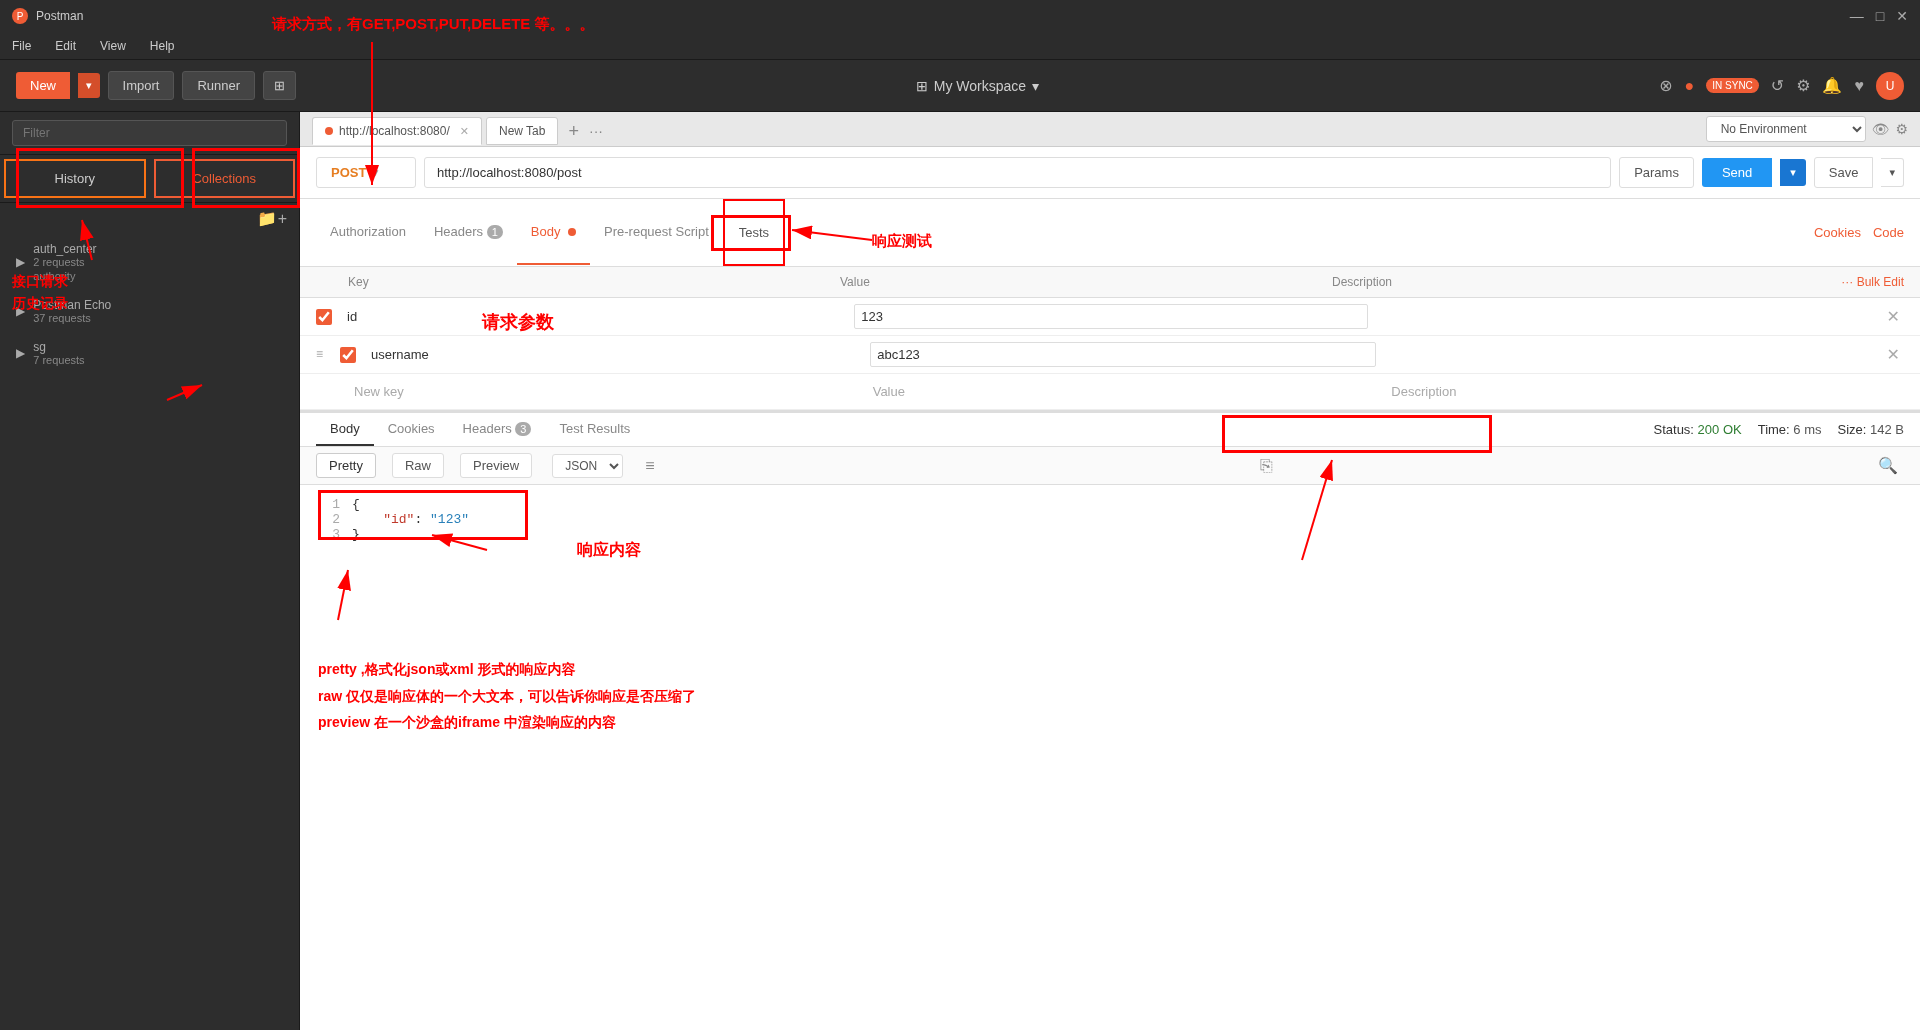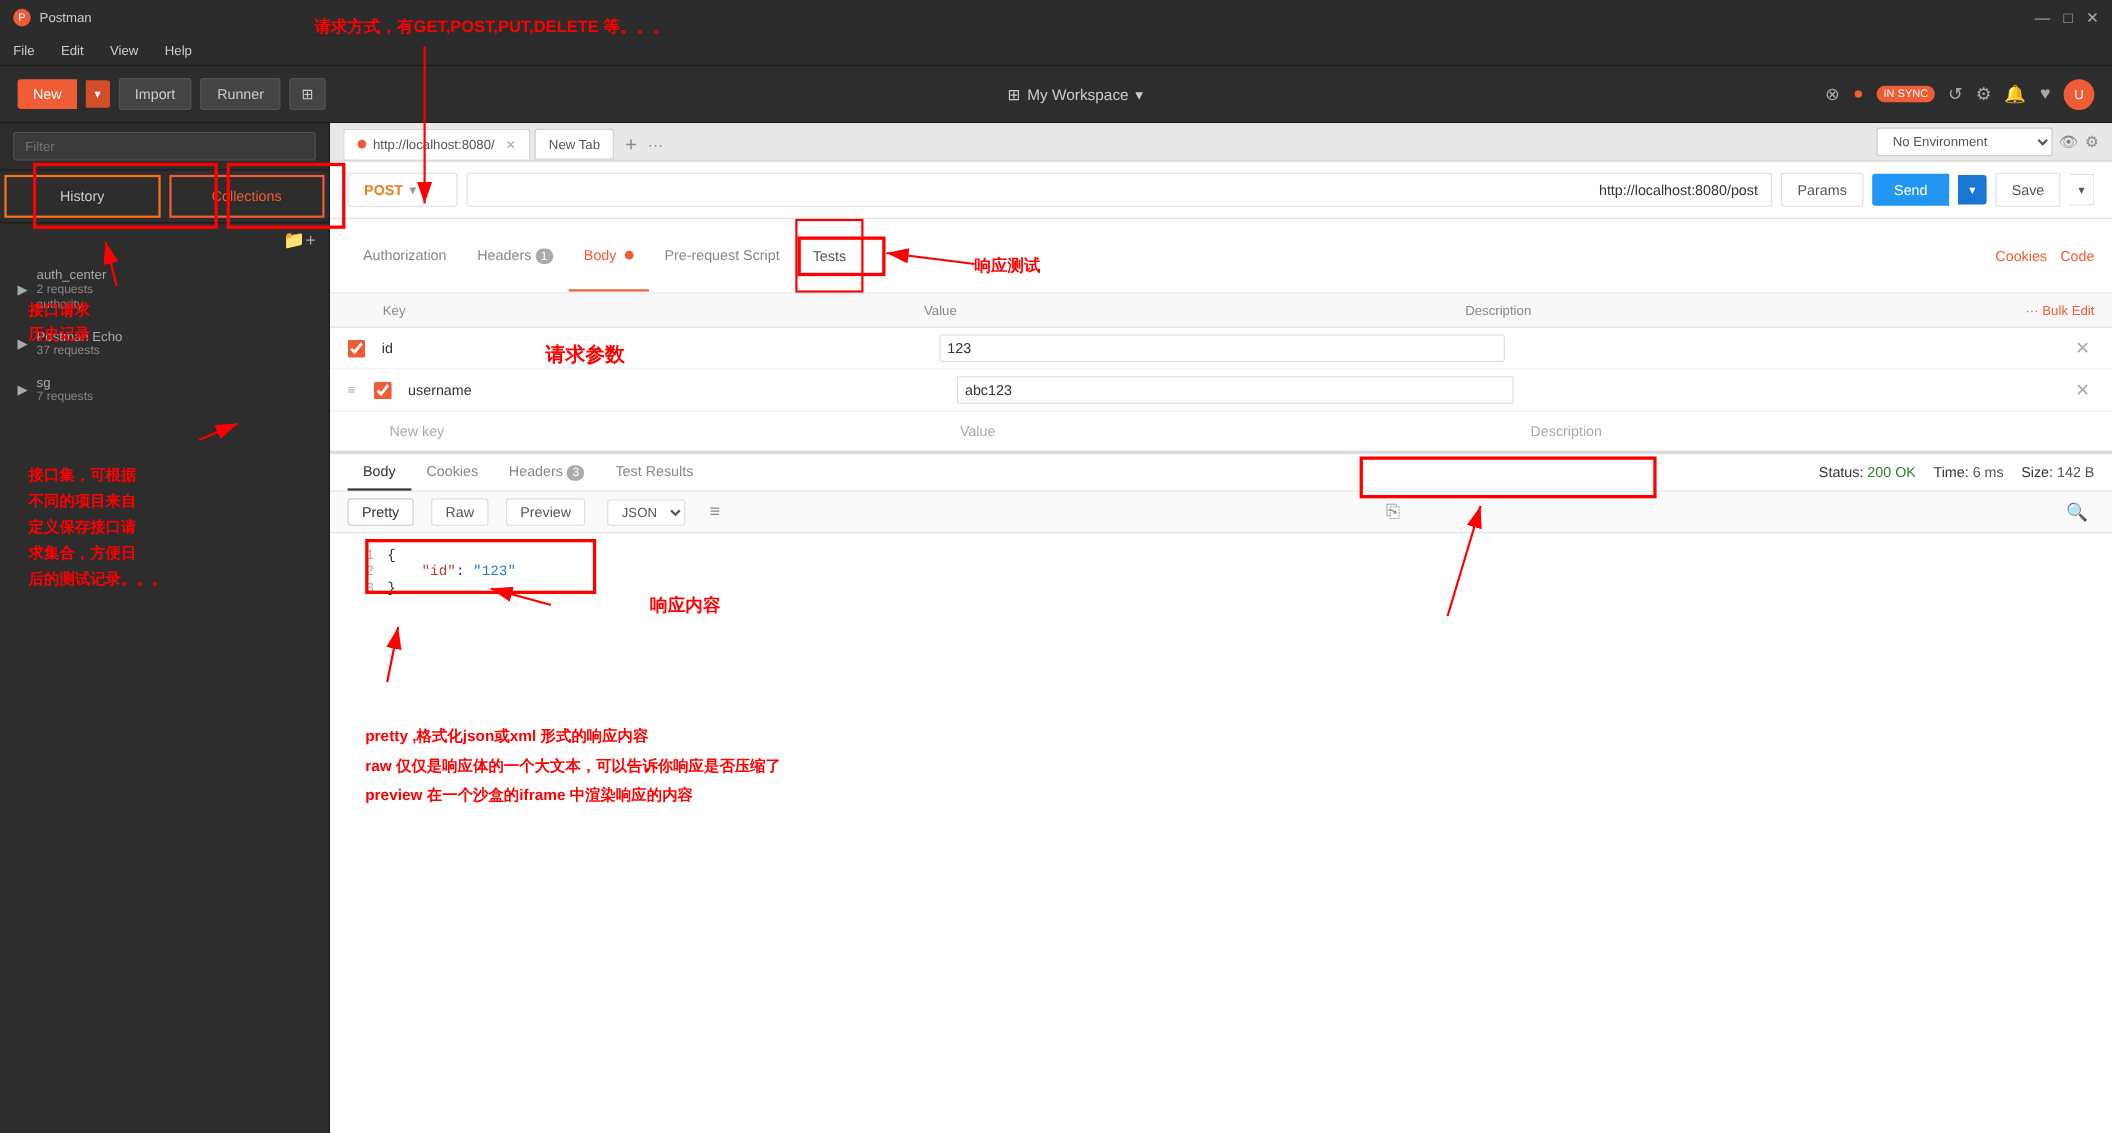--- a/index.html
+++ b/index.html
@@ -51,21 +51,21 @@
     .tab-item.active { background: #fff; border-bottom-color: #fff; }
     .tab-dot { width: 8px; height: 8px; background: #ef5c35; border-radius: 50%; }
     .tab-close { color: #aaa; font-size: 11px; margin-left: 4px; }
     .tab-add { background: none; border: none; color: #888; font-size: 18px; cursor: pointer; padding: 0 6px; }
     .tab-more { background: none; border: none; color: #888; font-size: 14px; cursor: pointer; }
 
     
     .request-bar { display: flex; align-items: center; padding: 10px 16px; gap: 8px; background: #fff; border-bottom: 1px solid #ddd; }
     .method-btn { background: #fff; border: 1px solid #ddd; border-radius: 3px; padding: 7px 14px; font-size: 13px; color: #e67e22; font-weight: bold; cursor: pointer; display: flex; align-items: center; gap: 6px; min-width: 100px; }
     .method-arrow { color: #999; font-size: 11px; }
-    .url-input { flex: 1; border: 1px solid #ddd; border-radius: 3px; padding: 7px 12px; font-size: 13px; color: #333; outline: none; text-align: right; }
+    .url-input { flex: 1; border: 1px solid #ddd; border-radius: 3px; padding: 7px 12px; font-size: 13px; color: #333; outline: none; }
     .btn-params { background: #fff; border: 1px solid #ddd; padding: 7px 14px; border-radius: 3px; font-size: 13px; color: #555; cursor: pointer; }
     .btn-send { background: #2196F3; color: white; border: none; padding: 7px 20px; border-radius: 3px 0 0 3px; font-size: 13px; cursor: pointer; font-weight: 500; }
     .btn-send-arrow { background: #1976D2; color: white; border: none; padding: 7px 10px; border-radius: 0 3px 3px 0; cursor: pointer; font-size: 11px; }
     .btn-save { background: #fff; border: 1px solid #ddd; padding: 7px 14px; border-radius: 3px 0 0 3px; font-size: 13px; color: #555; cursor: pointer; }
     .btn-save-arrow { background: #fff; border: 1px solid #ddd; border-left: none; padding: 7px 8px; border-radius: 0 3px 3px 0; cursor: pointer; font-size: 11px; color: #555; }
 
     
     .req-tabs { display: flex; align-items: center; padding: 0 16px; background: #fff; border-bottom: 1px solid #ddd; }
     .req-tab { padding: 24px 14px; font-size: 13px; color: #888; cursor: pointer; border-bottom: 2px solid transparent; }
     .req-tab.active { color: #ef5c35; border-bottom-color: #ef5c35; }
@@ -342,39 +342,38 @@
         </div>
         <div class="resp-body-row">
           <span class="line-num">3</span>
           <span class="json-brace">}</span>
         </div>
       </div>
     </div>
   </div>
 </div>
 
-<div style="position:fixed;top:0;left:16px;width:1690px;height:1030px;pointer-events:none;z-index:500;">
+<div style="position:fixed;top:0;left:2px;width:1690px;height:1030px;pointer-events:none;z-index:500;">
 
   <div class="annot-text" style="left:270px;top:15px;font-size:15px;">请求方式，有GET,POST,PUT,DELETE 等。。。</div>
   <svg style="position:absolute;left:0;top:0;width:1920px;height:200px;pointer-events:none;">
     <defs>
       <marker id="arrowhead" markerWidth="10" markerHeight="7" refX="10" refY="3.5" orient="auto">
         <polygon points="0 0, 10 3.5, 0 7" fill="red"></polygon>
       </marker>
     </defs>
 
     <line x1="370" y1="42" x2="370" y2="185" stroke="red" stroke-width="2" marker-end="url(#arrowhead)"></line>
   </svg>
 
   <div class="annot-text" style="left:10px;top:270px;font-size:14px;line-height:1.6;">接口请求<br>历史记录</div>
   <svg style="position:absolute;left:0;top:200px;width:300px;height:200px;pointer-events:none;">
     <line x1="90" y1="60" x2="80" y2="20" stroke="red" stroke-width="2" marker-end="url(#arrowhead)"></line>
   </svg>
 
-  <div class="annot-text" style="left:10px;top:420px;font-size:14px;line-height:1.7;">接口集，可根据<br>不同的项目来自<br>定义保存接口请<br>求集合，方便日<br>后的测试记录。。。</div>
   <svg style="position:absolute;left:0;top:380px;width:300px;height:200px;pointer-events:none;">
     <line x1="165" y1="20" x2="200" y2="5" stroke="red" stroke-width="2" marker-end="url(#arrowhead)"></line>
   </svg>
 
   <div class="annot-text" style="left:870px;top:232px;font-size:15px;">响应测试</div>
   <svg style="position:absolute;left:740px;top:220px;width:200px;height:60px;pointer-events:none;">
     <line x1="130" y1="20" x2="50" y2="10" stroke="red" stroke-width="2" marker-end="url(#arrowhead)"></line>
   </svg>
 
   <div class="annot-text" style="left:480px;top:310px;font-size:18px;">请求参数</div>

